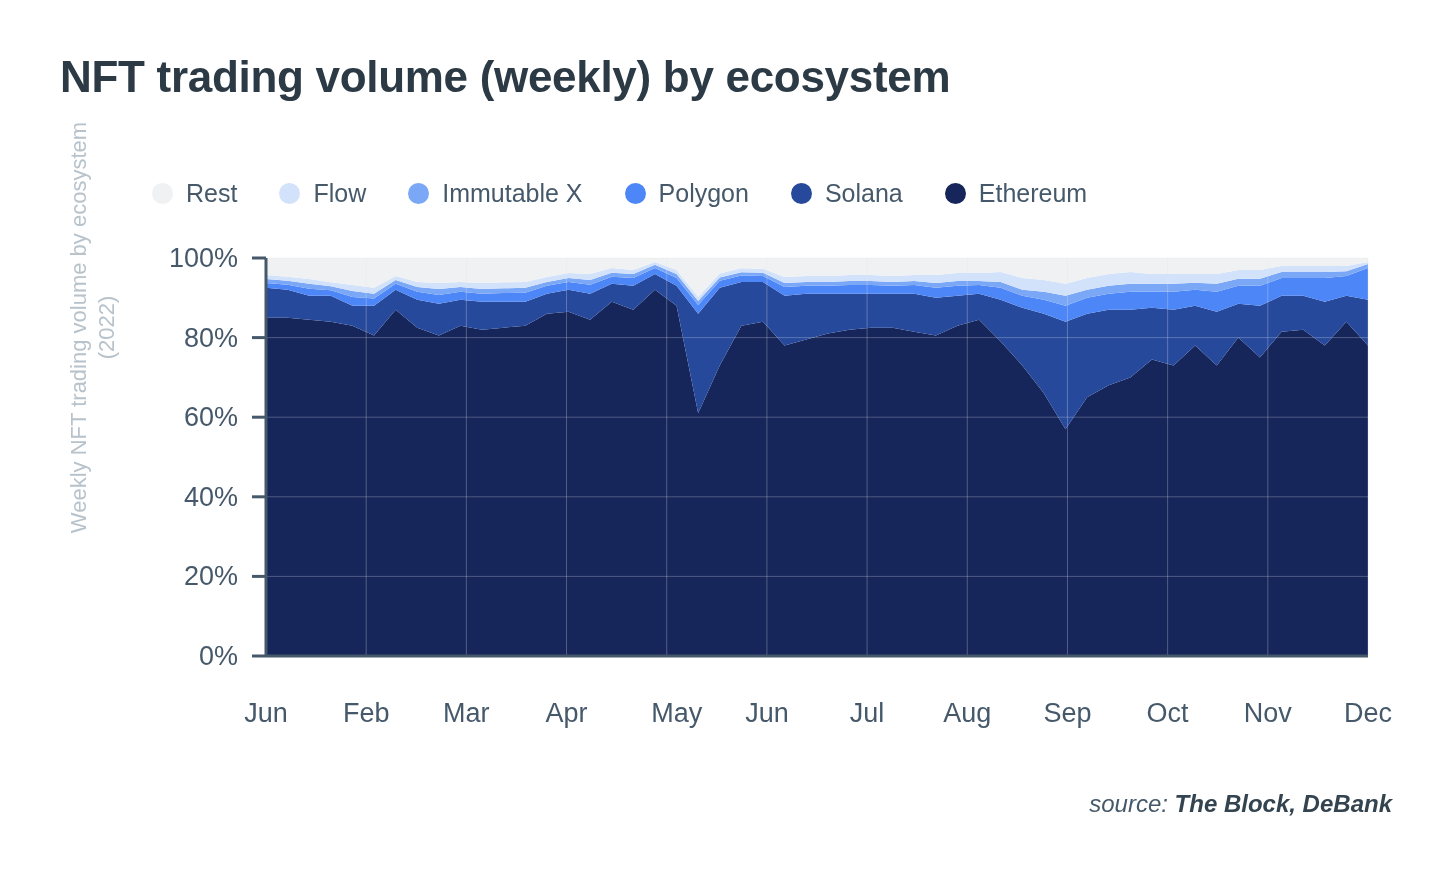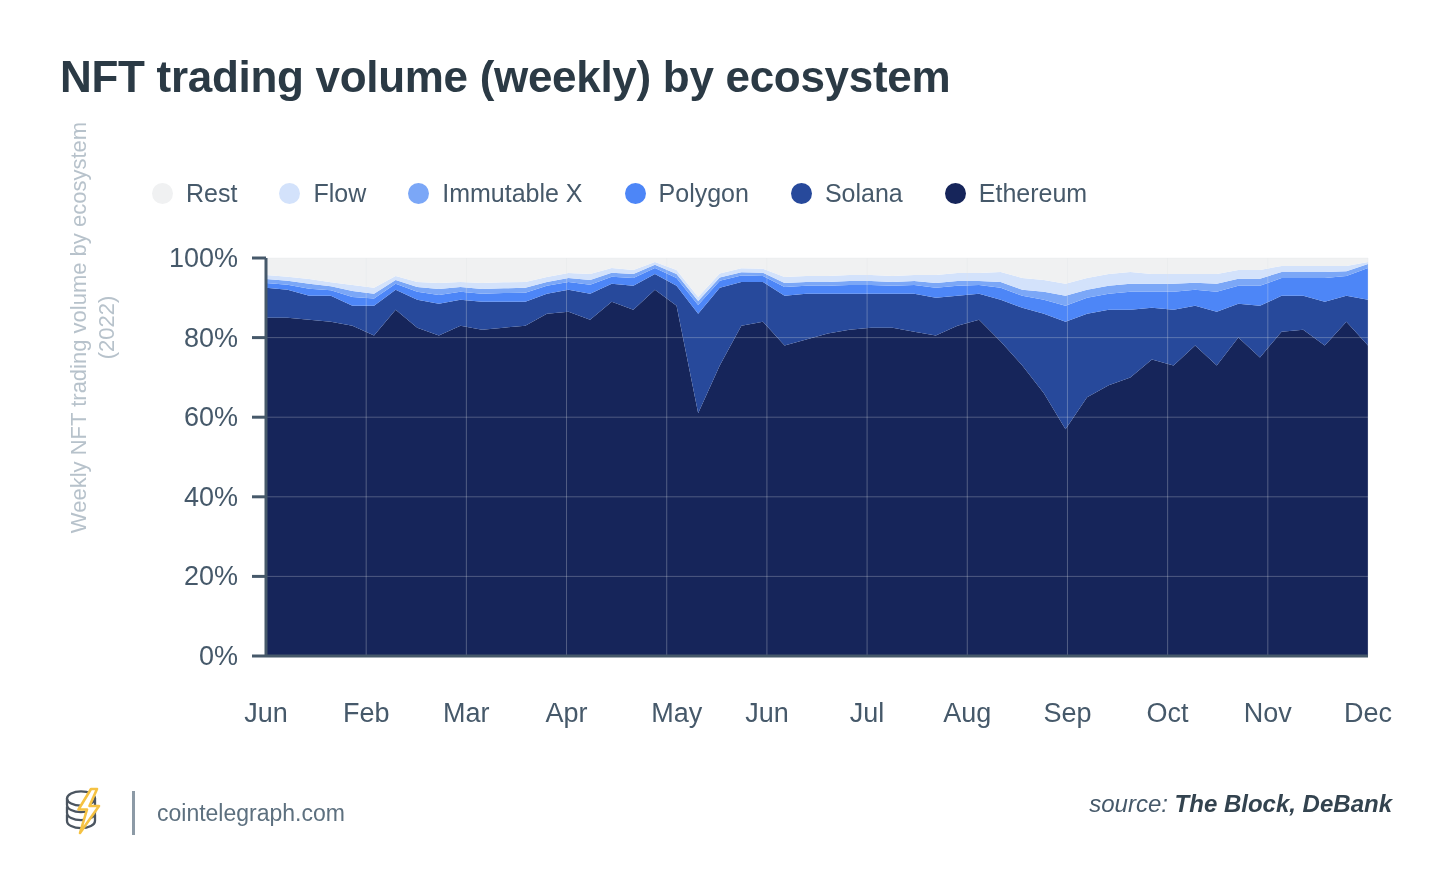--- a/index.html
+++ b/index.html
@@ -248,34 +248,19 @@
         <div class="x-tick-label" style="left: 867.091px;">Jul</div>
         <div class="x-tick-label" style="left: 967.273px;">Aug</div>
         <div class="x-tick-label" style="left: 1067.45px;">Sep</div>
         <div class="x-tick-label" style="left: 1167.64px;">Oct</div>
         <div class="x-tick-label" style="left: 1267.82px;">Nov</div>
         <div class="x-tick-label" style="left: 1368px;">Dec</div>
       </div>
   </div>
 
   <div class="footer">
-    <div class="footer-left">
-      <span style="display:block;">
-        <svg width="50" height="52" viewBox="0 0 50 52" aria-hidden="true">
-          <g fill="none" stroke="#4b5560" stroke-width="2.3">
-            <ellipse cx="21" cy="13.5" rx="14" ry="7.2"></ellipse>
-            <path d="M7 13.5v6.4c0 4 6.3 7.2 14 7.2s14-3.2 14-7.2v-6.4"></path>
-            <path d="M7 21.5v6.4c0 4 6.3 7.2 14 7.2s14-3.2 14-7.2v-6.4"></path>
-            <path d="M7 29.5v6.4c0 4 6.3 7.2 14 7.2s14-3.2 14-7.2v-6.4"></path>
-          </g>
-          <path d="M31 4 L18.5 24.5 L27 24.5 L20 48 L39 21 L29.5 21 L37 4 Z" fill="#ffffff" stroke="#f5c243" stroke-width="2.6" stroke-linejoin="round"></path>
-        </svg>
-      </span>
-      <span class="footer-divider"></span>
-      <span class="footer-site">cointelegraph.com</span>
-    </div>
     <div class="footer-right">
       <span>source:</span>
       <b>The Block, DeBank</b>
     </div>
   </div>
 
 </div>
 
 </body></html>

